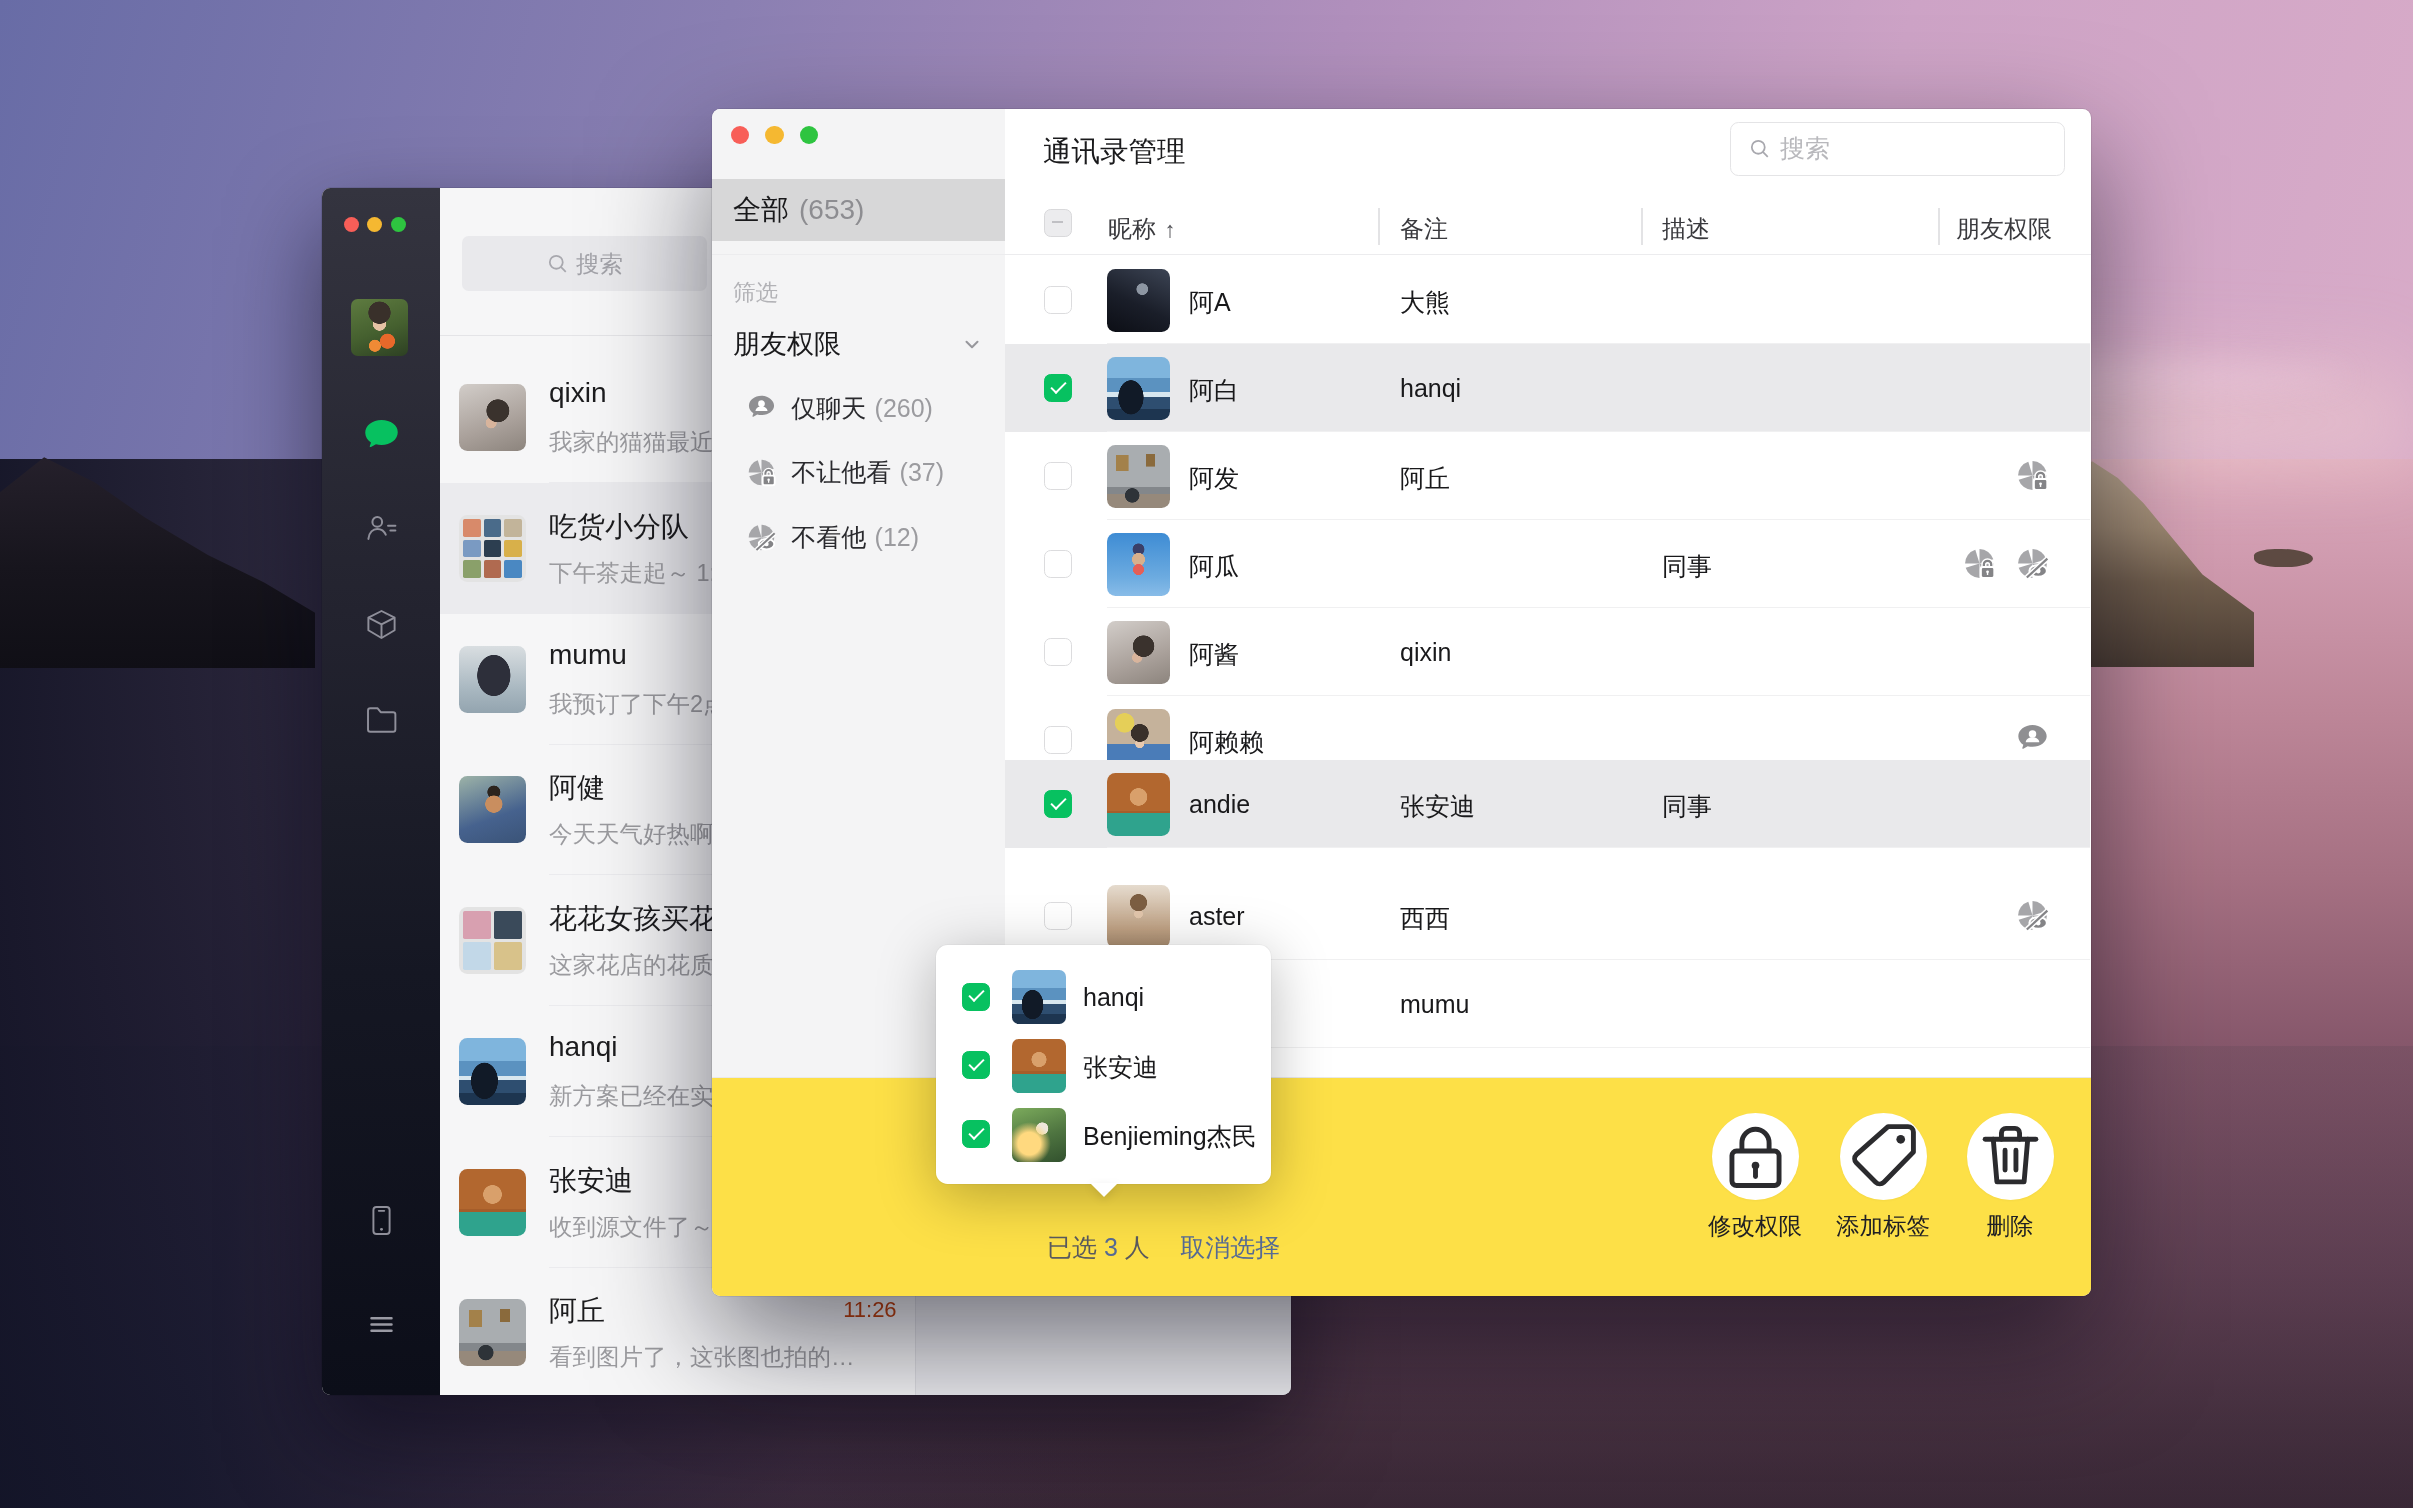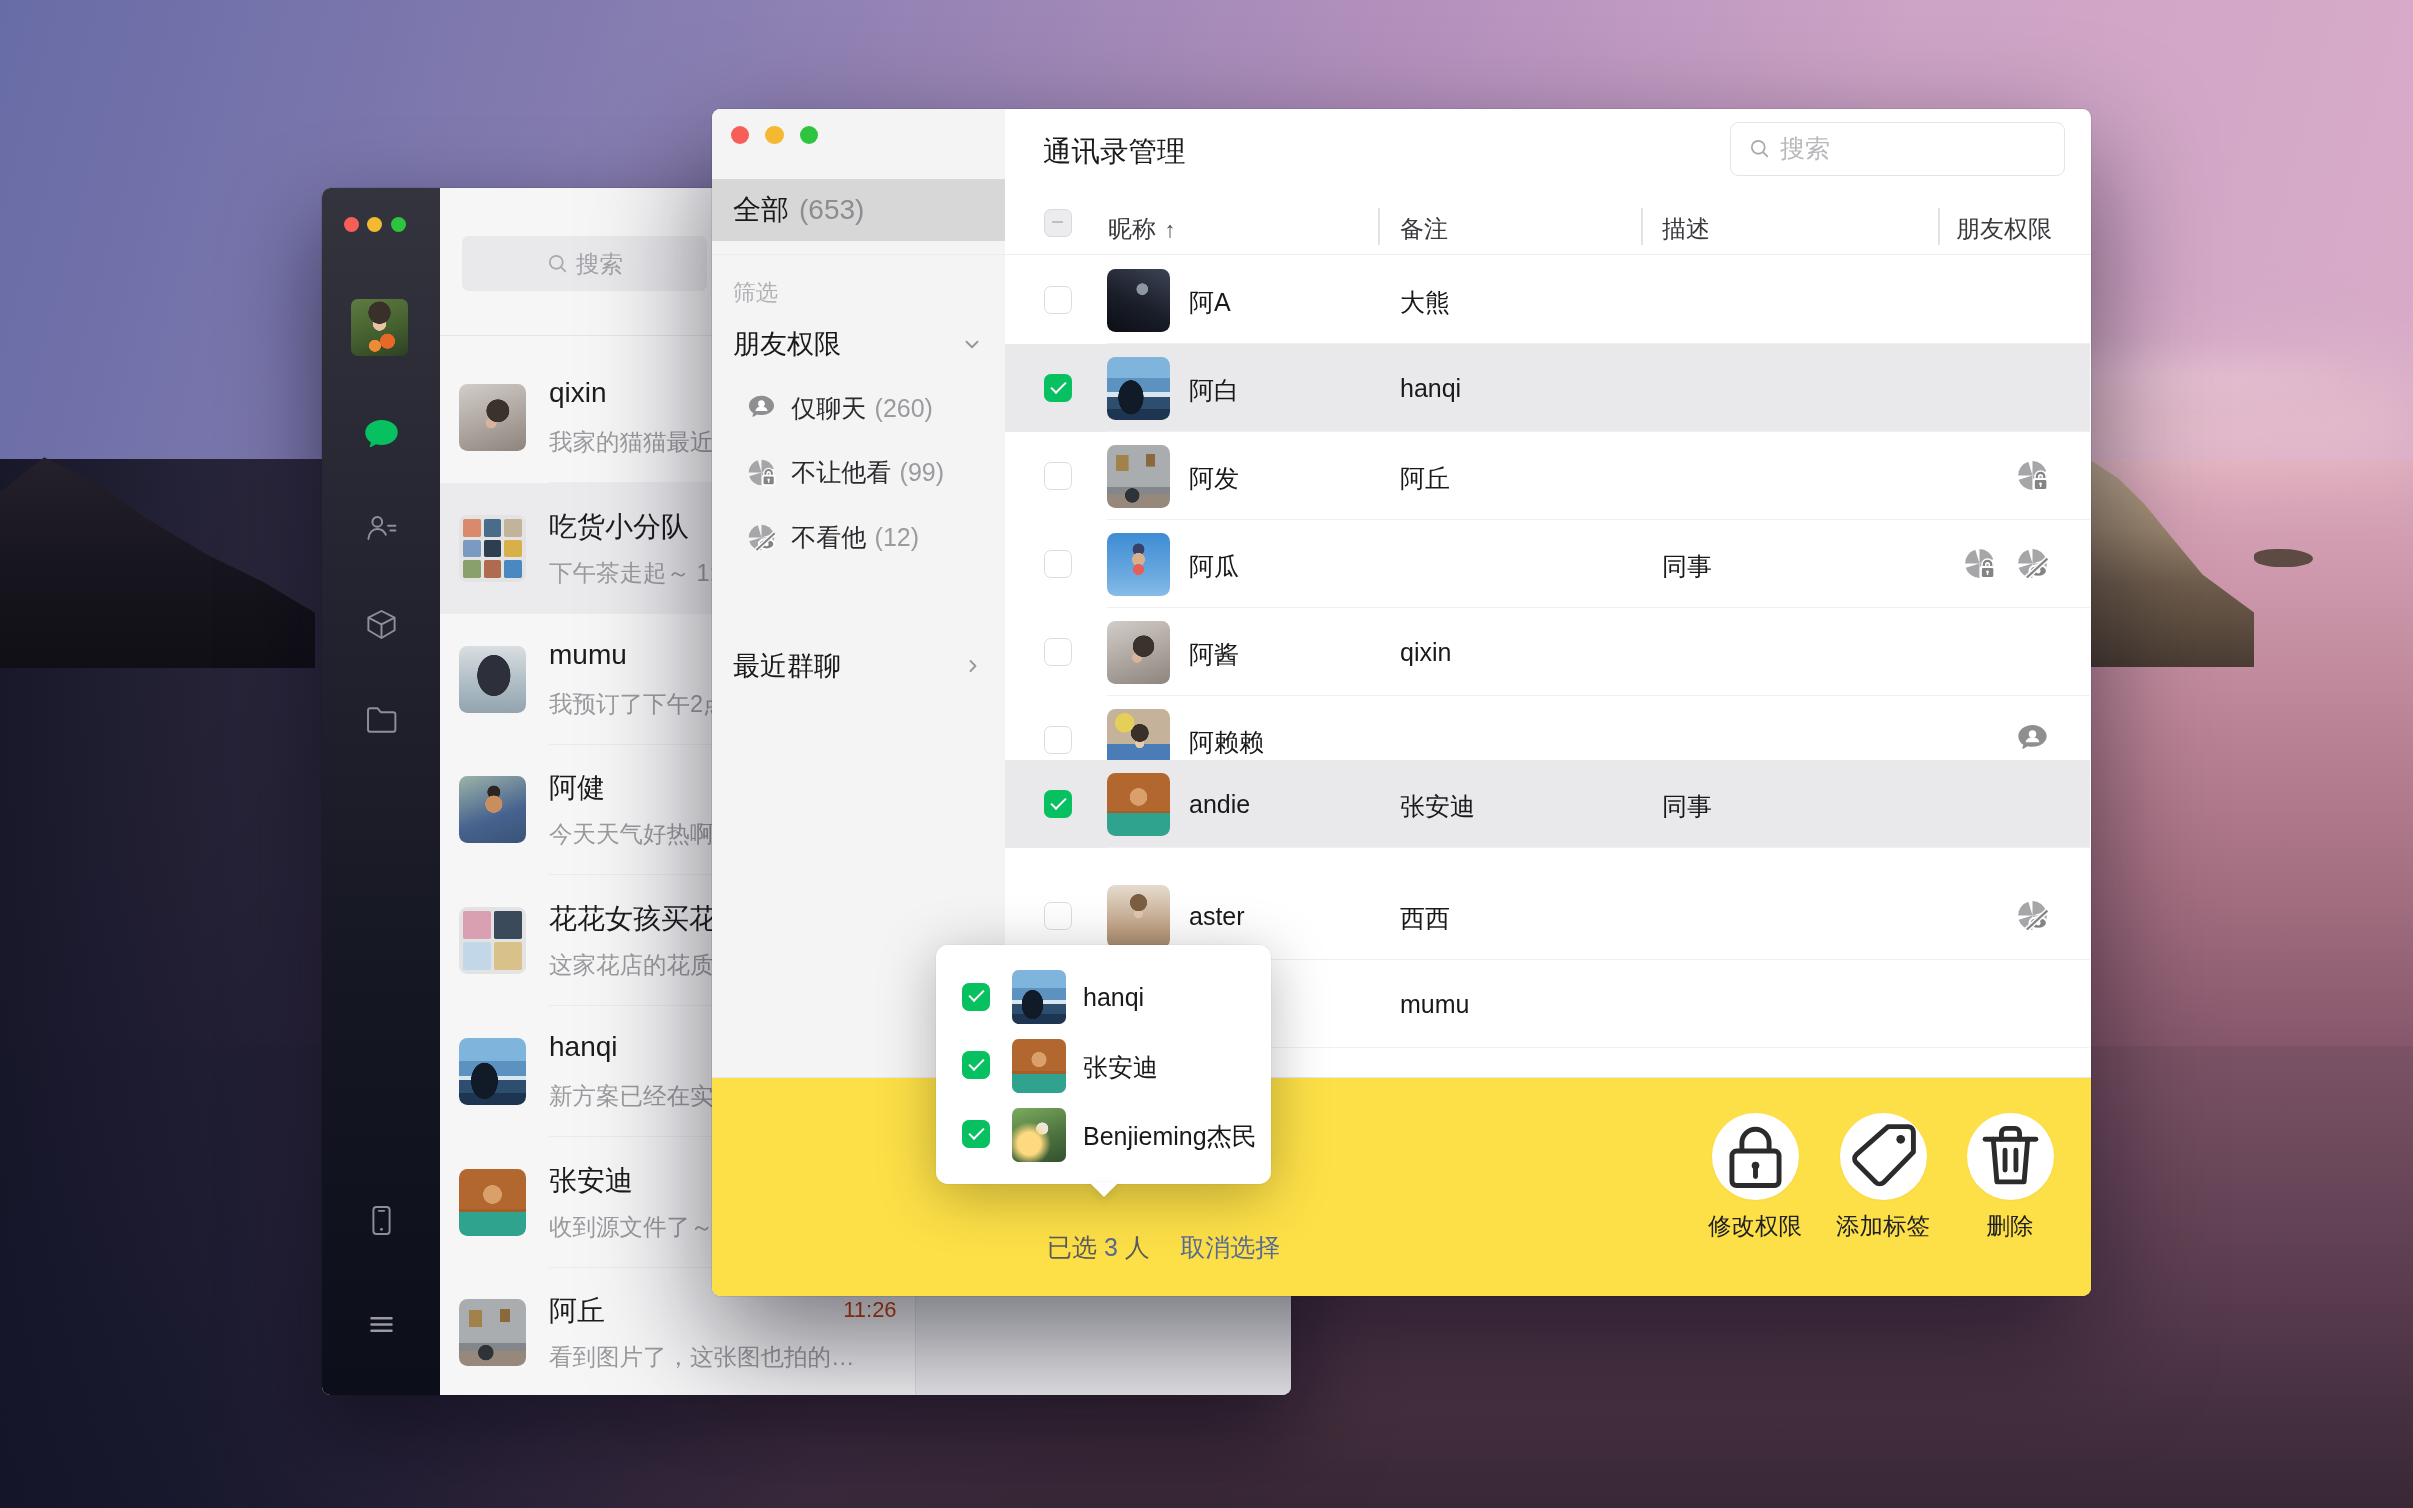--- a/index.html
+++ b/index.html
@@ -360,47 +360,39 @@
               <path fill="#a6a6a9" d="M20 20 L20 3.5 A16.5 16.5 0 0 1 35.8 15.2 Z" transform="rotate(180,20,20)"></path>
               <path fill="#a6a6a9" d="M20 20 L20 3.5 A16.5 16.5 0 0 1 35.8 15.2 Z" transform="rotate(270,20,20)"></path>
               <path d="M25 24.5v-3.4a4.2 4.2 0 0 1 8.4 0v3.4" fill="none" stroke="#fff" stroke-width="6"></path>
               <path d="M25 24.5v-3.4a4.2 4.2 0 0 1 8.4 0v3.4" fill="none" stroke="#848487" stroke-width="2.6"></path>
               <rect x="21.5" y="24" width="15.5" height="12.5" rx="2.5" fill="#848487" stroke="#fff" stroke-width="2.4"></rect>
               <circle cx="29.2" cy="29.5" r="1.6" fill="#fff"></circle>
               <path d="M29.2 30.5v2.6" stroke="#fff" stroke-width="1.6"></path>
             </svg>
           </span>
           <span>不让他看</span>
-          <span class="count">(99)</span>
+          <span class="count">(37)</span>
         </div>
         <div class="mg-filter" style="top: 399px;">
           <span class="f-icon" style="display: inline-flex;">
             <svg viewBox="0 0 40 40" style="width: 100%; height: 100%;">
               <path fill="#a6a6a9" d="M20 20 L20 3.5 A16.5 16.5 0 0 1 35.8 15.2 Z" transform="rotate(0,20,20)"></path>
               <path fill="#a6a6a9" d="M20 20 L20 3.5 A16.5 16.5 0 0 1 35.8 15.2 Z" transform="rotate(90,20,20)"></path>
               <path fill="#a6a6a9" d="M20 20 L20 3.5 A16.5 16.5 0 0 1 35.8 15.2 Z" transform="rotate(180,20,20)"></path>
               <path fill="#a6a6a9" d="M20 20 L20 3.5 A16.5 16.5 0 0 1 35.8 15.2 Z" transform="rotate(270,20,20)"></path>
               <ellipse cx="26.5" cy="28.5" rx="10" ry="6.8" fill="#848487" stroke="#fff" stroke-width="2.4"></ellipse>
               <circle cx="26.5" cy="28.5" r="2.8" fill="#fff"></circle>
               <path d="M13.5 36 37 14.5" stroke="#fff" stroke-width="6"></path>
               <path d="M13.5 36 37 14.5" stroke="#848487" stroke-width="2.6"></path>
             </svg>
           </span>
           <span>不看他</span>
           <span class="count">(12)</span>
         </div>
       </div>
-    <div class="mg-side-link" style="top:532px;">
-      <span>最近群聊</span>
-      <span class="chev" style="display: inline-flex; width: 20px; height: 20px;">
-          <svg viewBox="0 0 24 24" fill="none" stroke="#97979c" stroke-width="2.2" stroke-linecap="round" stroke-linejoin="round" style="width: 100%; height: 100%;">
-            <polyline points="9,6 15,12 9,18"></polyline>
-          </svg>
-        </span>
-    </div>
   </div>
 
   <div id="mg-title">通讯录管理</div>
   <div id="mg-search">
     <span style="display: inline-flex; width: 23.5px; height: 23.5px;">
         <svg viewBox="0 0 24 24" fill="none" stroke="#a8a8ae" stroke-width="1.8" style="width: 100%; height: 100%;">
           <circle cx="10.5" cy="10.5" r="6.6"></circle>
           <line x1="15.4" y1="15.4" x2="20.2" y2="20.2"></line>
         </svg>
       </span>

